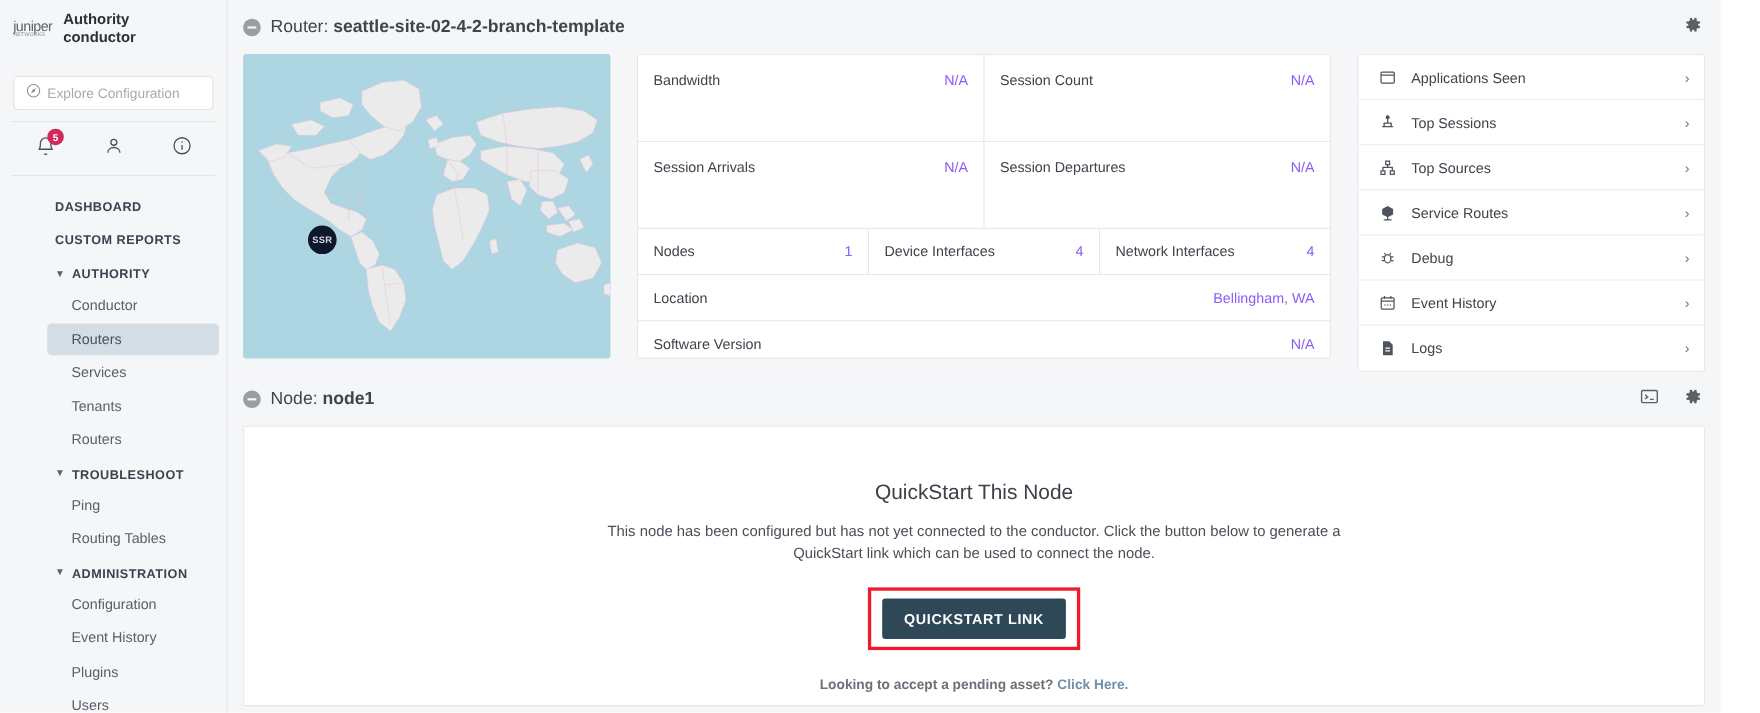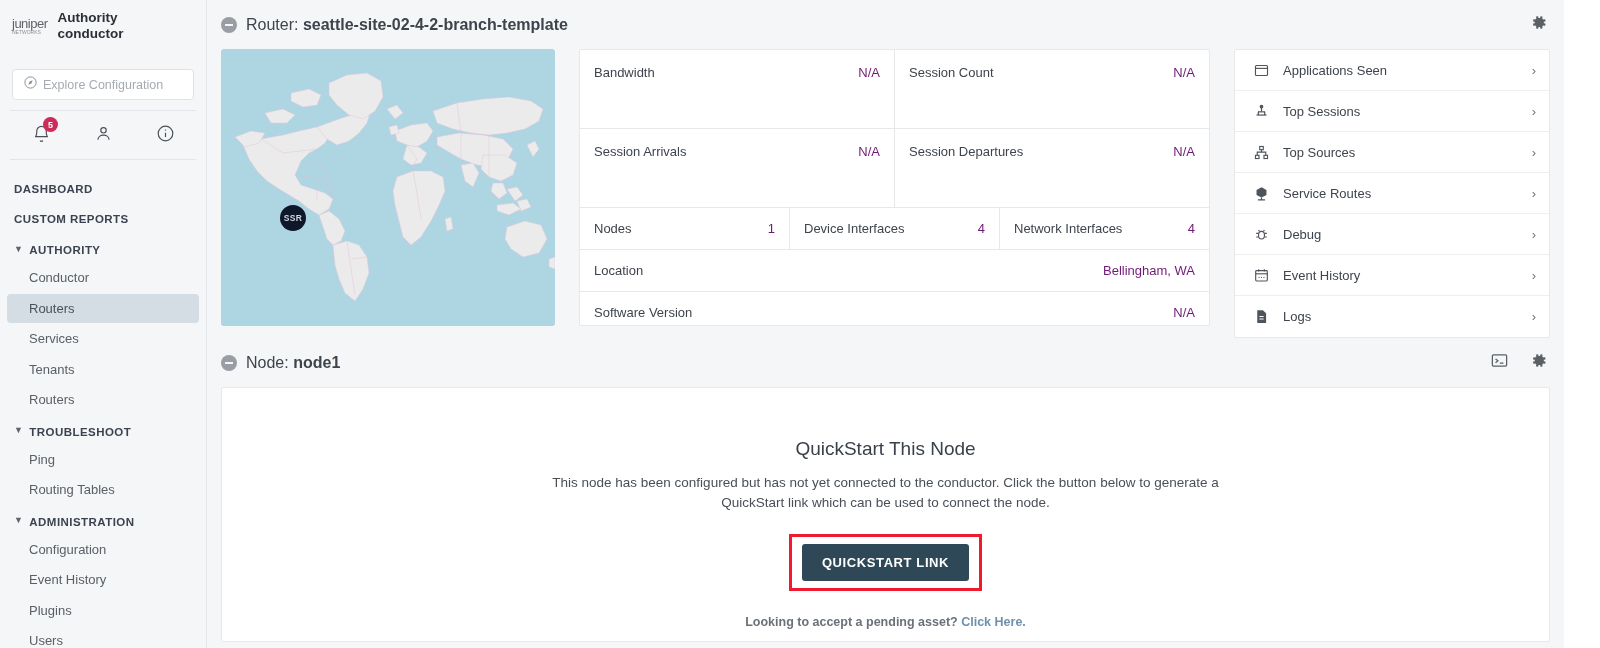--- a/index.html
+++ b/index.html
@@ -45,21 +45,21 @@
     margin: 0 10px;
   }
   .icon-btn { position: relative; width: 34px; height: 34px; display: flex; align-items: center; justify-content: center; cursor: pointer; }
   .badge {
     position: absolute; top: -1px; right: 0px;
     background: #cf2a5a; color: #fff; font-size: 9px; font-weight: 700;
     min-width: 15px; height: 15px; border-radius: 8px;
     display: flex; align-items: center; justify-content: center; padding: 0 3px;
   }
 
-  .nav { padding-top: 14px; overflow: hidden; }
+  .nav { padding-top: 14px; overflow: hidden; padding-left: 36px; }
   .nav-top {
     font-size: 11.5px; font-weight: 700; letter-spacing: 0.45px;
     color: #3c4350; padding: 9px 14px; cursor: pointer;
   }
   .nav-group {
     display: flex; align-items: center; gap: 6px;
     font-size: 11.5px; font-weight: 700; letter-spacing: 0.45px;
     color: #3c4350; padding: 10px 14px 6px 14px; cursor: pointer;
   }
   .caret { font-size: 9px; color: #5c636d; line-height: 1; transform: translateY(-1px); }
@@ -105,21 +105,21 @@
   
   .stats { flex: 1; background: #ffffff; border: 1px solid #e6e8ea; border-radius: 2px; height: 277px; display: flex; flex-direction: column; }
   .stats-row { display: flex; border-bottom: 1px solid #e6e8ea; }
   .stats-row:last-child { border-bottom: 0; }
   .cell {
     flex: 1; display: flex; align-items: flex-start; justify-content: space-between;
     padding: 15px 14px; border-right: 1px solid #e6e8ea;
     font-size: 13px; color: #3e444c;
   }
   .cell:last-child { border-right: 0; }
-  .cell .v { color: #701a75; }
+  .cell .v { color: #8b5cf6; }
   .cell.tall { height: 78px; }
   .cell.short { height: 41px; padding: 11px 14px; align-items: center; }
 
   
   .right-list {
     width: 316px; flex: 0 0 316px;
     background: #ffffff; border: 1px solid #e6e8ea; border-radius: 2px;
     align-self: flex-start;
   }
   .right-item {

